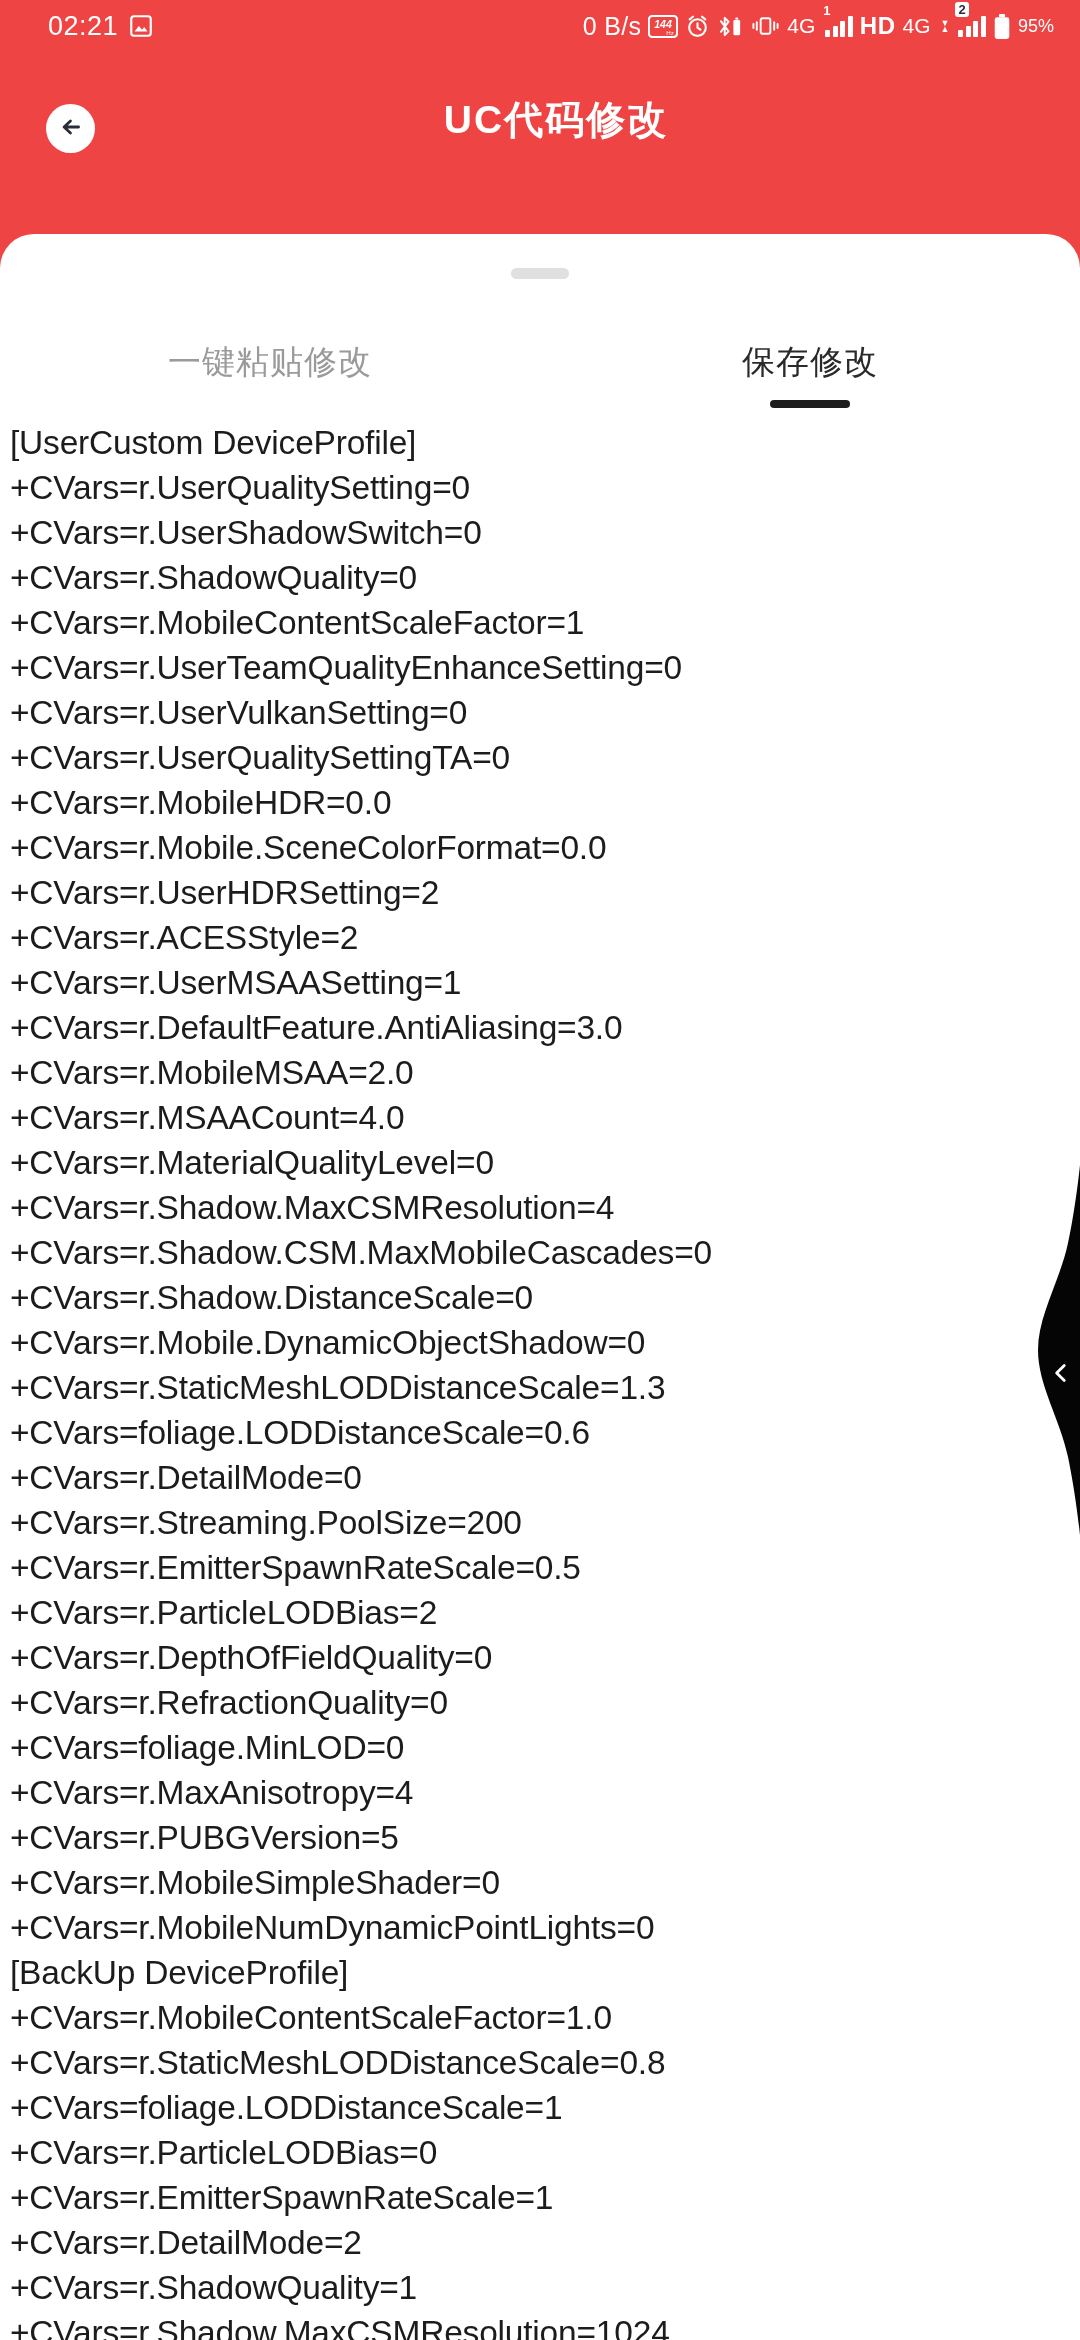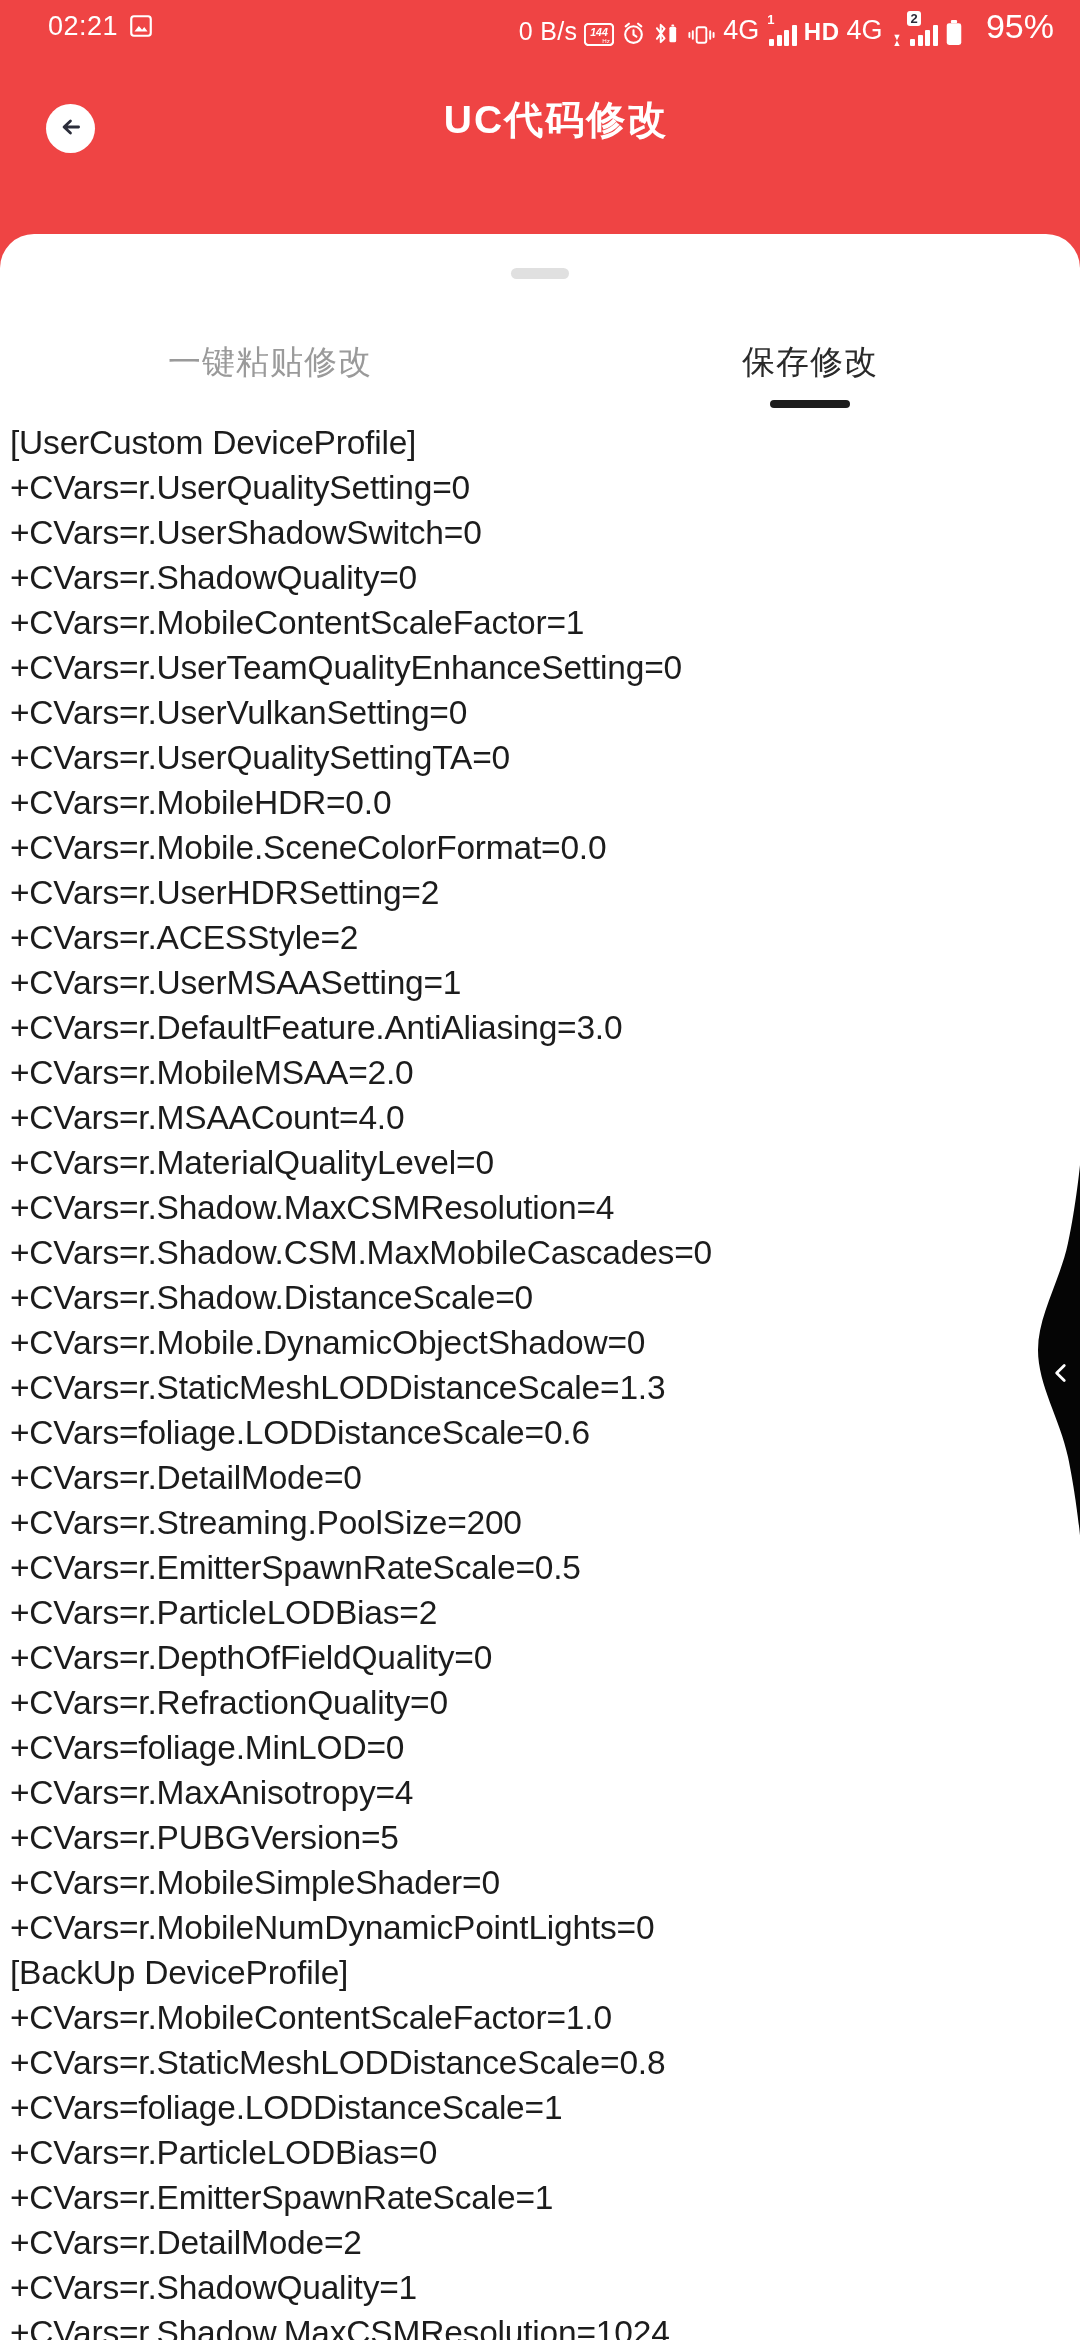--- a/index.html
+++ b/index.html
@@ -11,43 +11,43 @@
   }
   #screen { position:relative; width:1080px; height:2340px; background:#ef4444; }
 
   
   .statusbar {
     position:absolute; top:0; left:0; width:1080px; height:52px;
     display:flex; align-items:center; color:#ffffff;
   }
   .sb-left { display:flex; align-items:center; gap:10px; margin-left:48px; }
   .sb-clock { font-size:27px; letter-spacing:.5px; }
-  .sb-right { margin-left:auto; margin-right:26px; display:flex; align-items:flex-end; gap:7px; }
+  .sb-right { margin-left:auto; margin-right:26px; display:flex; align-items:center; gap:7px; }
   .sb-net { font-size:25px; letter-spacing:.3px; }
   .sb-hd  { font-size:24px; letter-spacing:.5px;font-weight:bold; }
-  .sb-batt-pct { font-size:34px; margin-left:16px; }
+  .sb-batt-pct { font-size:18px; margin-left:0; }
 
   .ic { display:inline-block; position:relative; }
   .ic svg { display:block; }
 
   
   .bars { display:flex; align-items:flex-end; gap:2.5px; height:22px; position:relative; }
   .bars i { display:block; width:5px; background:#fff; border-radius:1px; }
   .bars i:nth-child(1){height:7px}
   .bars i:nth-child(2){height:11px}
   .bars i:nth-child(3){height:16px}
   .bars i:nth-child(4){height:21px}
   .simgrp { display:flex; align-items:flex-end; position:relative; }
   .simnum {
     position:absolute; top:-11px; left:-2px; font-size:13px; font-weight:bold; line-height:1;
   }
   .simnum.boxed {
     background:#fff; color:#2b2d3a; border-radius:3px; padding:1px 3px; top:-13px; left:-3px;
   }
-  .fourg { font-size:27px; margin-right:3px; }
+  .fourg { font-size:21px; margin-right:3px; }
   .updown { display:flex; flex-direction:column; font-size:9px; line-height:6px; margin-right:2px; }
 
   
   .appbar {
     position:absolute; top:52px; left:0; width:1080px; height:182px;
   }
   .back-btn {
     position:absolute; left:46px; top:52px;
     width:49px; height:49px; border-radius:50%;
     background:#ffffff; display:flex; align-items:center; justify-content:center;

